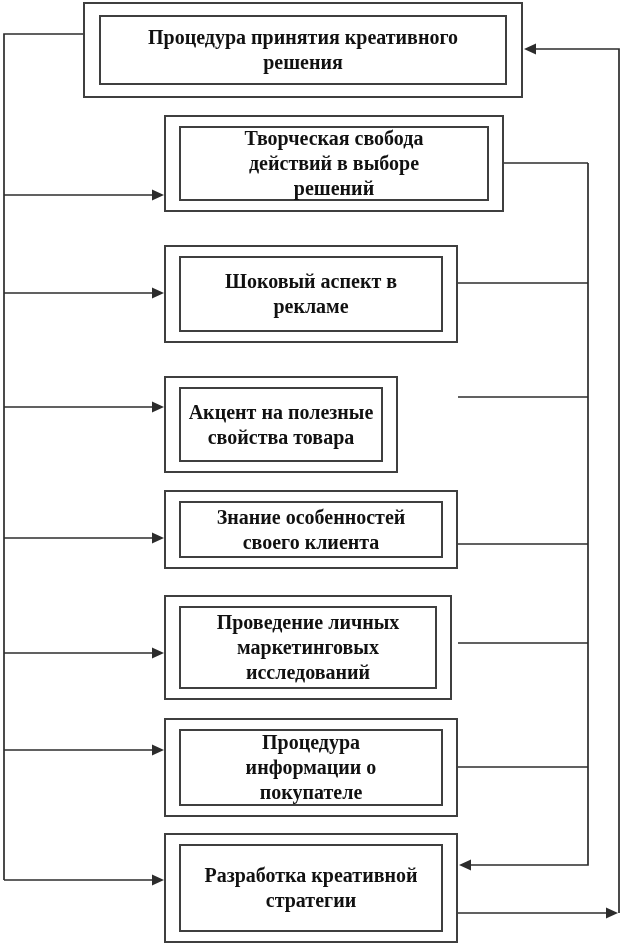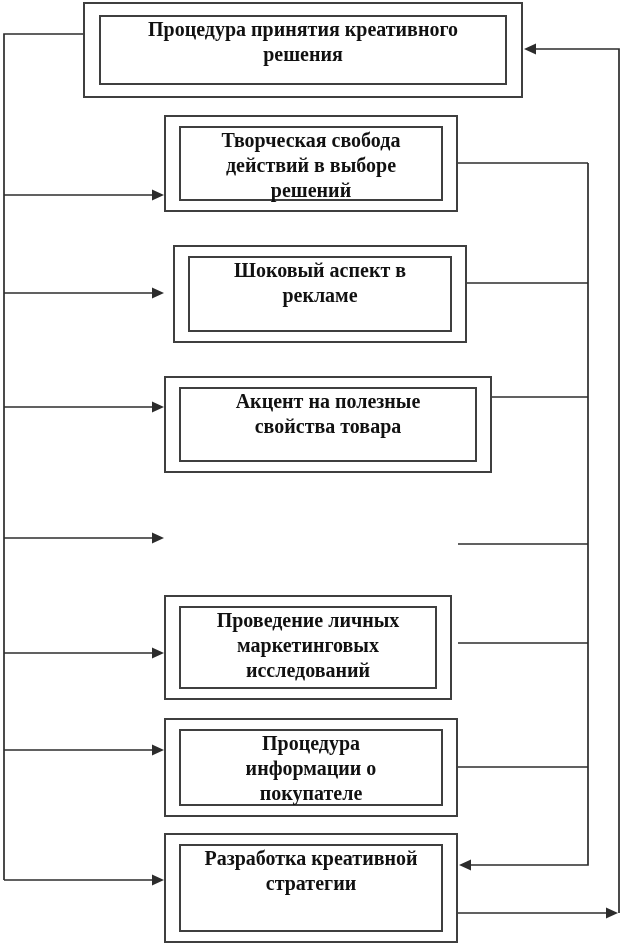--- a/index.html
+++ b/index.html
@@ -28,35 +28,35 @@
   }
   .node{
     position:absolute;z-index:2;
     background:var(--bg);
     border:2px solid var(--border);
     box-sizing:border-box;
   }
   .node-inner{
     position:absolute;inset:9px 13px;
     border:2px solid var(--border);
-    display:flex;justify-content:center;
+    display:flex;align-items:center;justify-content:center;
     text-align:center;
   }
   .n1 .node-inner{inset:11px 14px;}
   .node-label{
     font-weight:700;
     font-size:20px;
     line-height:25px;
     color:var(--text);
     white-space:pre-line;
   }
   .n1{left:83px;top:2px;width:440px;height:96px;}
-  .n2{left:164px;top:115px;width:294px;height:97px;}
-  .n3{left:173px;top:245px;width:294px;height:98px;}
-  .n4{left:164px;top:376px;width:328px;height:97px;}
+  .n2{left:164px;top:115px;width:340px;height:97px;}
+  .n3{left:164px;top:245px;width:294px;height:98px;}
+  .n4{left:164px;top:376px;width:234px;height:97px;}
   .n5{left:164px;top:490px;width:294px;height:79px;}
   .n6{left:164px;top:595px;width:288px;height:105px;}
   .n7{left:164px;top:718px;width:294px;height:99px;}
   .n8{left:164px;top:833px;width:294px;height:110px;padding-left:36px;}
 </style>
 </head>
 <body>
 
 <div class="canvas">
 
@@ -149,20 +149,26 @@
     </div>
   </div>
 
   <div class="node n4">
     <div class="node-inner">
       <span class="node-label">Акцент на полезные
 свойства товара</span>
     </div>
   </div>
 
+  <div class="node n5">
+    <div class="node-inner">
+      <span class="node-label">Знание особенностей
+своего клиента</span>
+    </div>
+  </div>
 
   <div class="node n6">
     <div class="node-inner">
       <span class="node-label">Проведение личных
 маркетинговых
 исследований</span>
     </div>
   </div>
 
   <div class="node n7">

